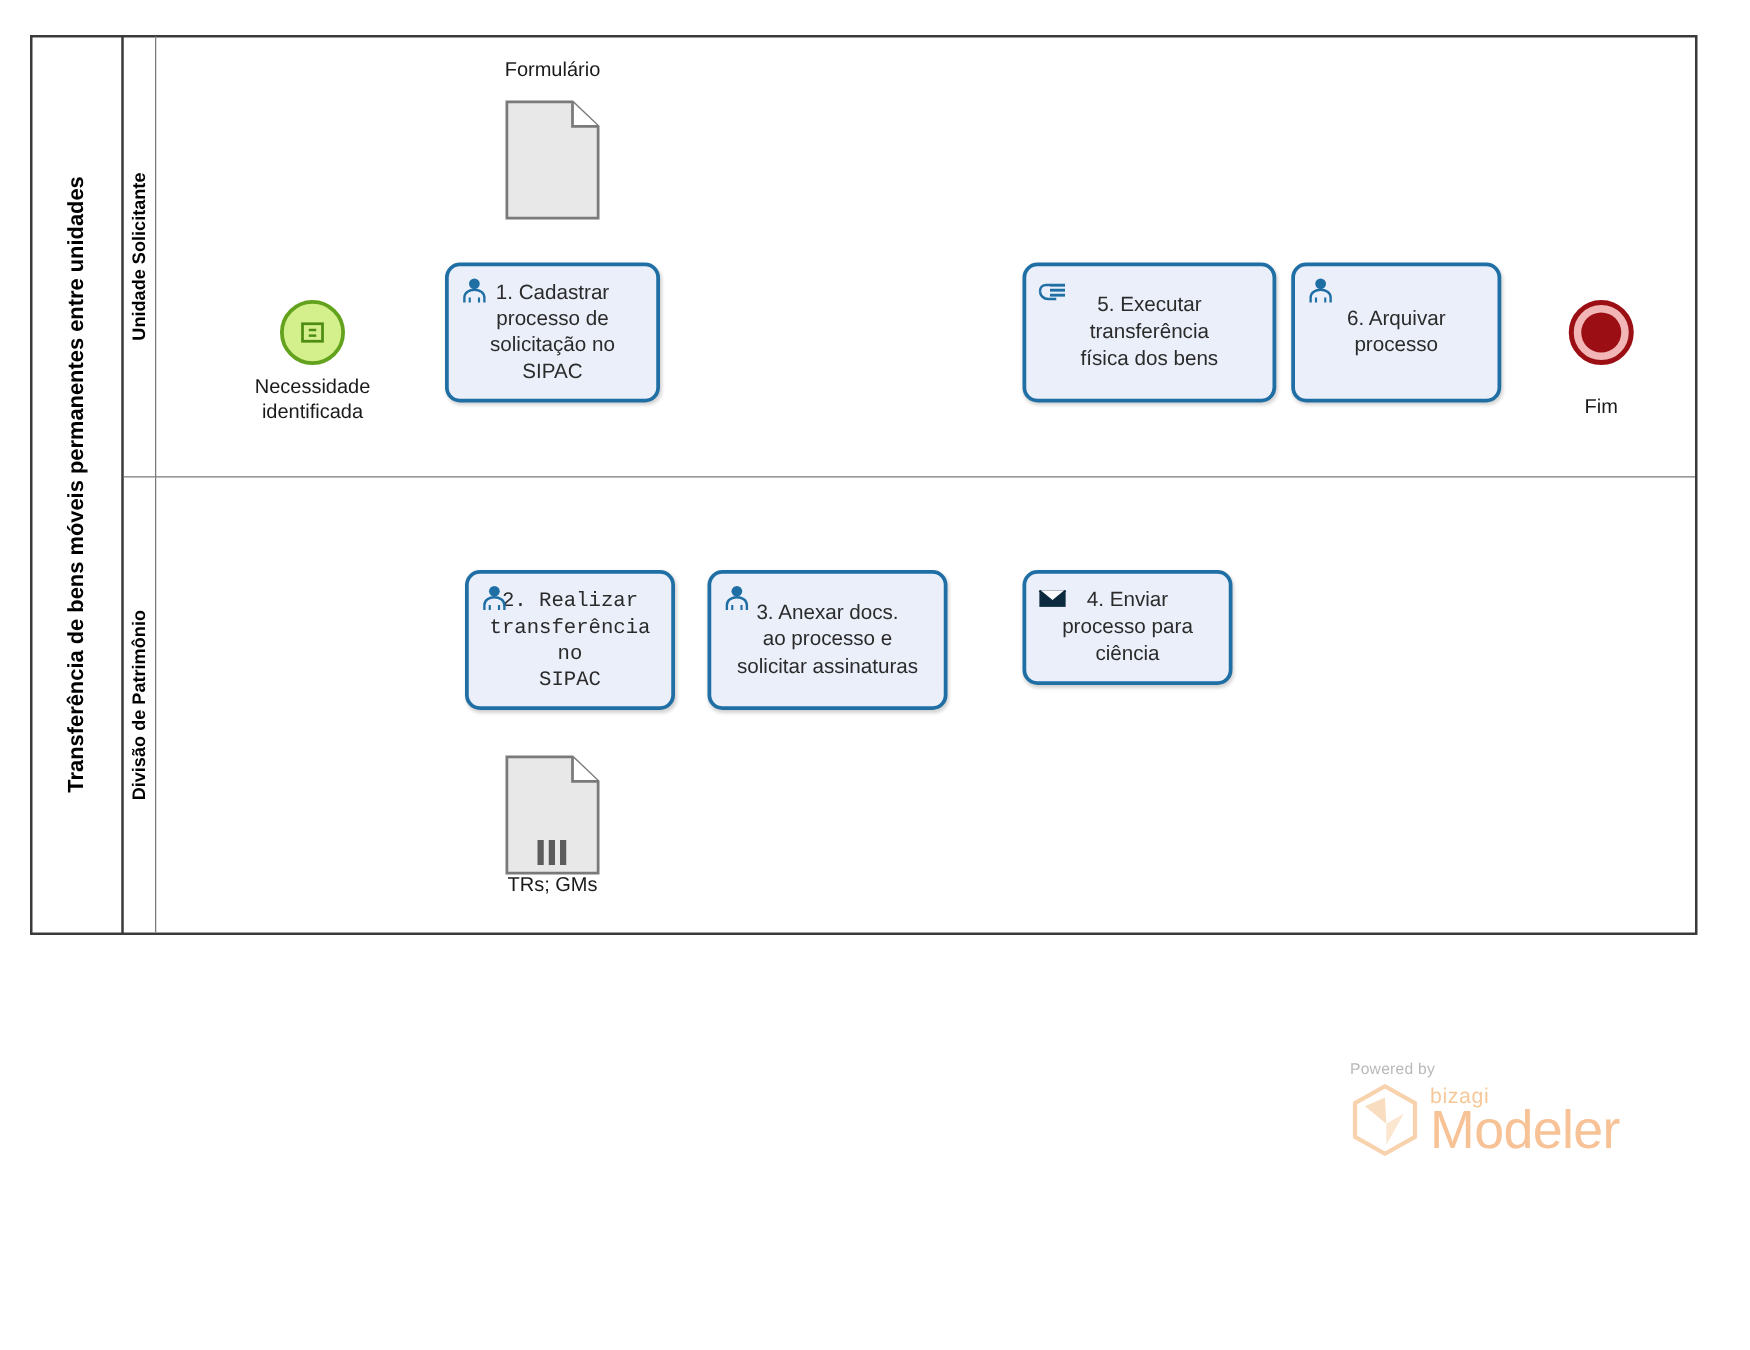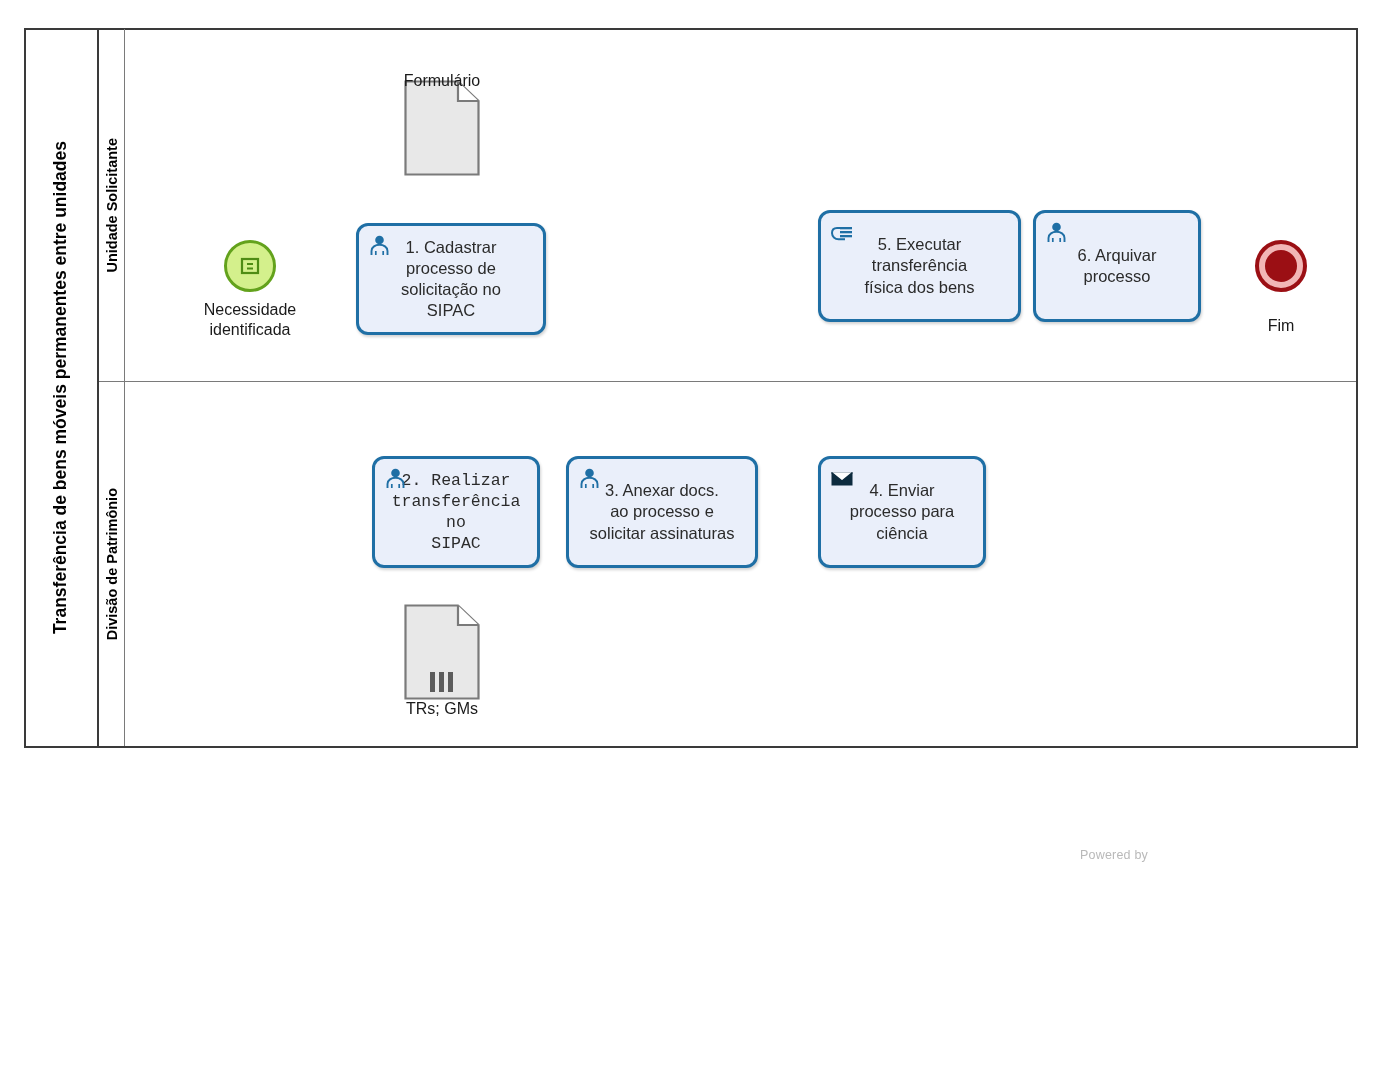--- a/index.html
+++ b/index.html
@@ -155,42 +155,42 @@
   }
   .task-icon {
     position: absolute;
     left: 8px;
     top: 7px;
     width: 26px;
     height: 26px;
     z-index: 2;
   }
 
-  .task-1 { left: 356px; top: 210px; width: 190px; height: 112px; margin-top: 13px; }
+  .task-1 { left: 356px; top: 210px; width: 172px; height: 112px; }
   .task-2 { left: 372px; top: 456px; width: 168px; height: 112px; font-family: Liberation Mono, monospace; }
   .task-3 { left: 566px; top: 456px; width: 192px; height: 112px; justify-content: center; }
-  .task-4 { left: 818px; top: 456px; width: 168px; height: 112px; }
+  .task-4 { left: 818px; top: 456px; width: 168px; height: 92px; }
   .task-5 { left: 818px; top: 210px; width: 203px; height: 112px; }
   .task-6 { left: 1033px; top: 210px; width: 168px; height: 112px; }
 
   
   .data-object {
     position: absolute;
     width: 76px;
     height: 96px;
   }
   .data-object-label {
     position: absolute;
     text-align: center;
     font-size: 16px;
     color: #1a1a1a;
     white-space: nowrap;
   }
   .data-1 { left: 404px; top: 80px; }
-  .data-1-label { left: 340px; top: 48px; width: 204px; margin-top: 24px; }
+  .data-1-label { left: 340px; top: 48px; width: 204px; }
   .data-2 { left: 404px; top: 604px; }
   .data-2-label { left: 340px; top: 700px; width: 204px; }
 
   
   .logo-wrap {
     position: absolute;
     left: 1078px;
     top: 848px;
     width: 240px;
     height: 100px;
@@ -392,15 +392,26 @@
       <path d="M54 1.5 V21 H74.5" fill="#ffffff" stroke="#7a7a7a" stroke-width="2.2"></path>
       <rect x="26" y="68" width="5" height="20" fill="#5c5c5c"></rect>
       <rect x="35" y="68" width="5" height="20" fill="#5c5c5c"></rect>
       <rect x="44" y="68" width="5" height="20" fill="#5c5c5c"></rect>
     </svg>
   </div>
   <div class="data-object-label data-2-label">TRs; GMs</div>
 
   <div class="logo-wrap">
     <div class="logo-powered">Powered by</div>
+    <div class="logo-row">
+      <svg width="60" height="62" viewBox="0 0 60 62">
+        <path d="M30 3 L54 16.5 V43.5 L30 57 L6 43.5 V16.5 Z" fill="none" stroke="#f8d2ac" stroke-width="3.4" stroke-linejoin="round"></path>
+        <path d="M14 19 L31 33 L30 12 Z" fill="#f9ddc0"></path>
+        <path d="M31 33 L31 50 L45 25 Z" fill="#fbe6d0"></path>
+      </svg>
+      <div class="logo-text">
+        <span class="logo-bizagi">bizagi</span>
+        <span class="logo-modeler">Modeler</span>
+      </div>
+    </div>
   </div>
 
 </div>
 
 </body></html>

